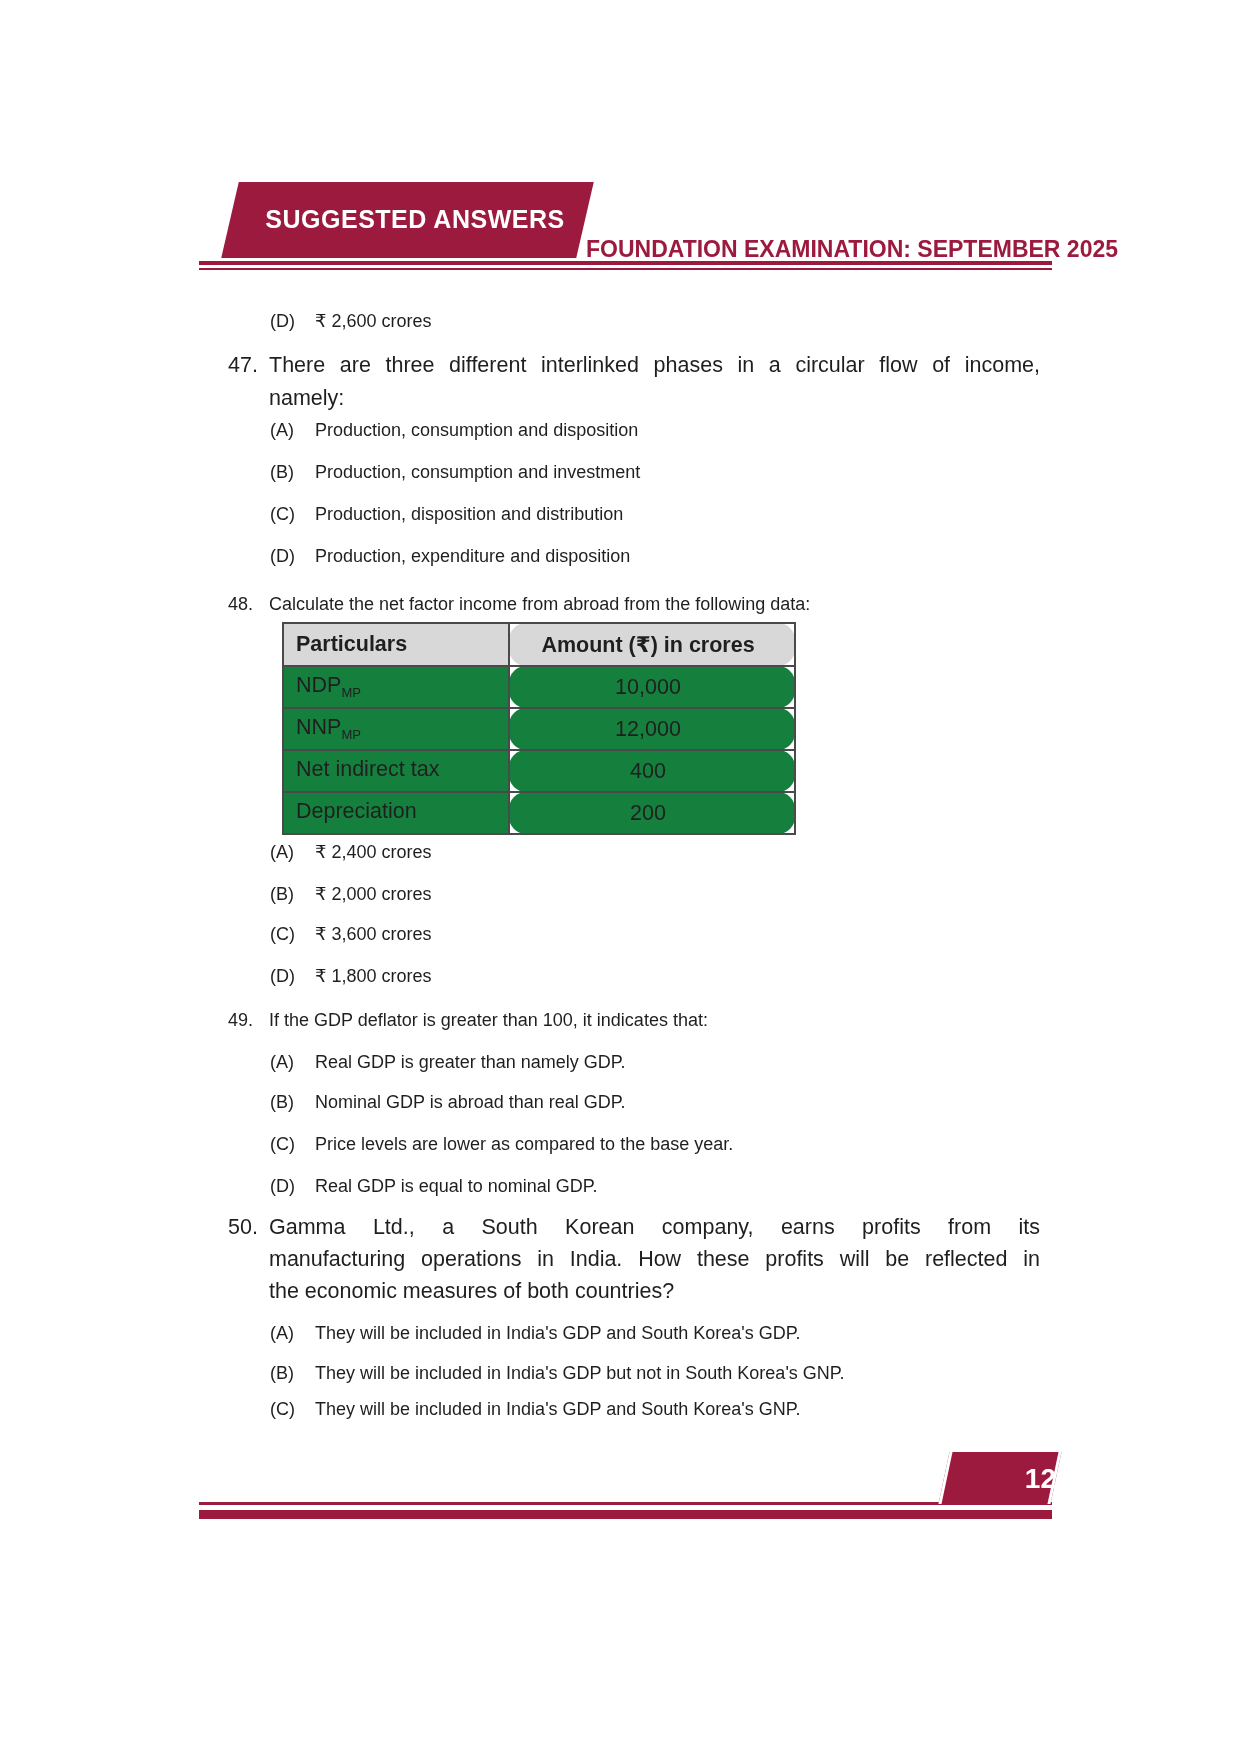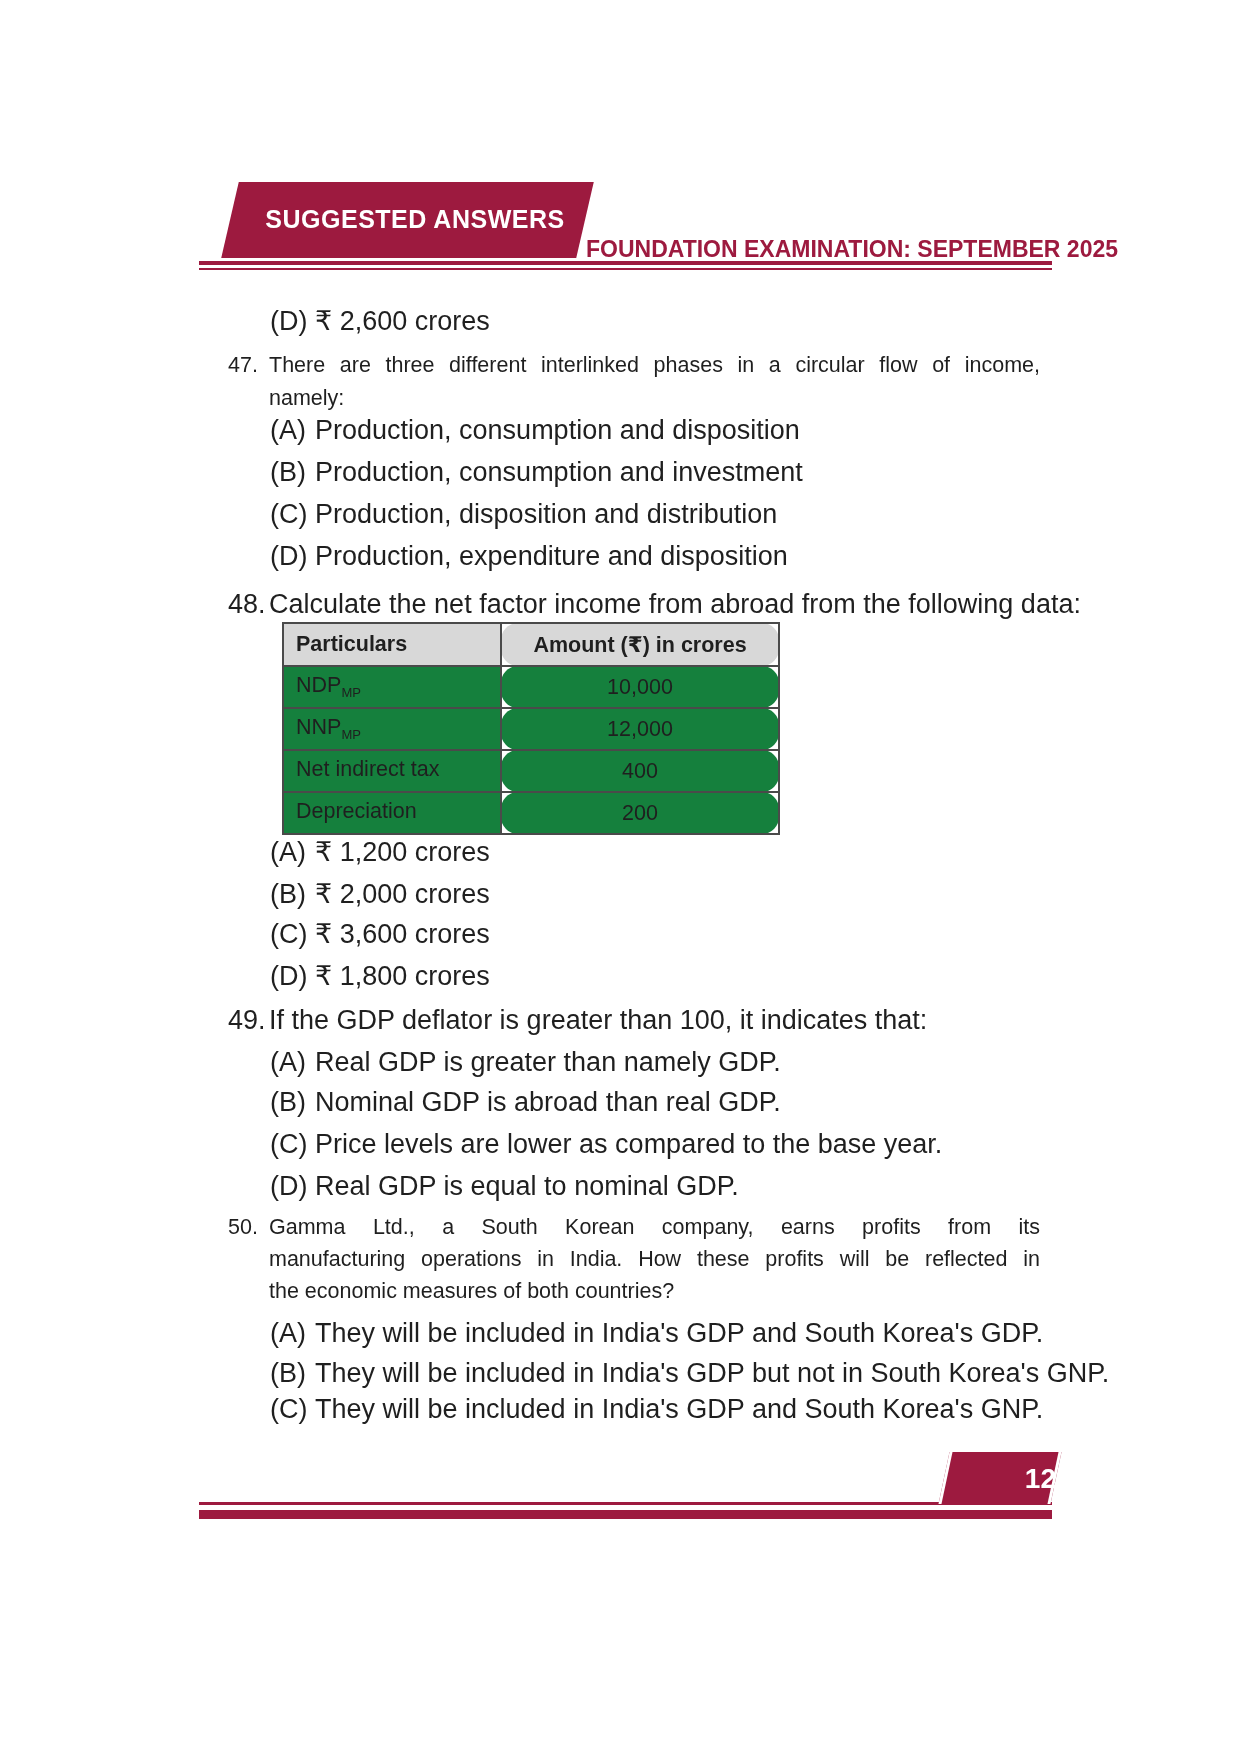--- a/index.html
+++ b/index.html
@@ -18,37 +18,37 @@
   }
   .exam-title{
     position:absolute;left:586px;top:236px;color:#9D1A3F;
     font-size:23px;font-weight:bold;white-space:nowrap;
   }
   .rule{position:absolute;left:199px;width:853px;background:#9D1A3F;}
   .rule.hdr-thick{top:261px;height:4px;}
   .rule.hdr-thin{top:268px;height:2px;}
   
   .body{position:absolute;left:199px;top:0;width:841px;}
-  .line{position:absolute;left:0;width:841px;font-size:27px;line-height:30px;white-space:nowrap;}
+  .line{position:absolute;left:0;width:841px;font-size:18px;line-height:30px;white-space:nowrap;}
   .opt{padding-left:71px;}
   .opt .marker{display:inline-block;width:45px;}
   .qrow{padding-left:29px;}
   .qrow .qnum{display:inline-block;width:41px;}
   .qblock{position:absolute;left:0;width:841px;font-size:21.5px;}
   .qblock .qnum{position:absolute;left:29px;top:0;line-height:33px;}
   .qblock .qlines{margin-left:70px;width:771px;}
   .qblock .jline{line-height:33px;text-align:justify;text-align-last:justify;}
   .qblock .lline{line-height:33px;text-align:left;}
   .q50 .jline,.q50 .lline{line-height:32px;}
   
   .dtable{
     position:absolute;left:83px;top:622px;border-collapse:collapse;table-layout:fixed;
     font-size:21.5px;
   }
-  .dtable td,.dtable th{border:2px solid #4a4a4a;padding:0 0 0 12px;text-align:left;vertical-align:middle;margin-top:33px;}
+  .dtable td,.dtable th{border:2px solid #4a4a4a;padding:0 8px 0 12px;text-align:left;vertical-align:middle;margin-top:33px;}
   .dtable th{background:#D8D8D8;height:41px;font-weight:bold;}
   .dtable td{height:40px;background:#15803d;}
   .dtable .c1{width:204px;}
   .dtable .c2{width:276px;text-align:center;padding-left:0;border-radius:17px;}
   .dtable sub{font-size:13px;}
   
   .foot-thin{position:absolute;left:199px;top:1502px;width:853px;height:3px;background:#9D1A3F;}
   .foot-thick{position:absolute;left:199px;top:1510px;width:853px;height:9px;background:#9D1A3F;}
   .page-tab{
     position:absolute;left:944px;top:1452px;width:112px;height:52px;background:#9D1A3F;
@@ -120,21 +120,21 @@
         <td class="c2">400</td>
       </tr>
       <tr>
         <td class="c1"><span>Depreciation</span><sub></sub></td>
         <td class="c2">200</td>
       </tr>
     </tbody>
       </table>
 
     <div class="line opt" style="top:837px">
-      <span class="marker">(A)</span><span>₹ 1,200 crores</span>
+      <span class="marker">(A)</span><span>₹ 2,400 crores</span>
     </div>
     <div class="line opt" style="top:879px">
       <span class="marker">(B)</span><span>₹ 2,000 crores</span>
     </div>
     <div class="line opt" style="top:919px">
       <span class="marker">(C)</span><span>₹ 3,600 crores</span>
     </div>
     <div class="line opt" style="top:961px">
       <span class="marker">(D)</span><span>₹ 1,800 crores</span>
     </div>

